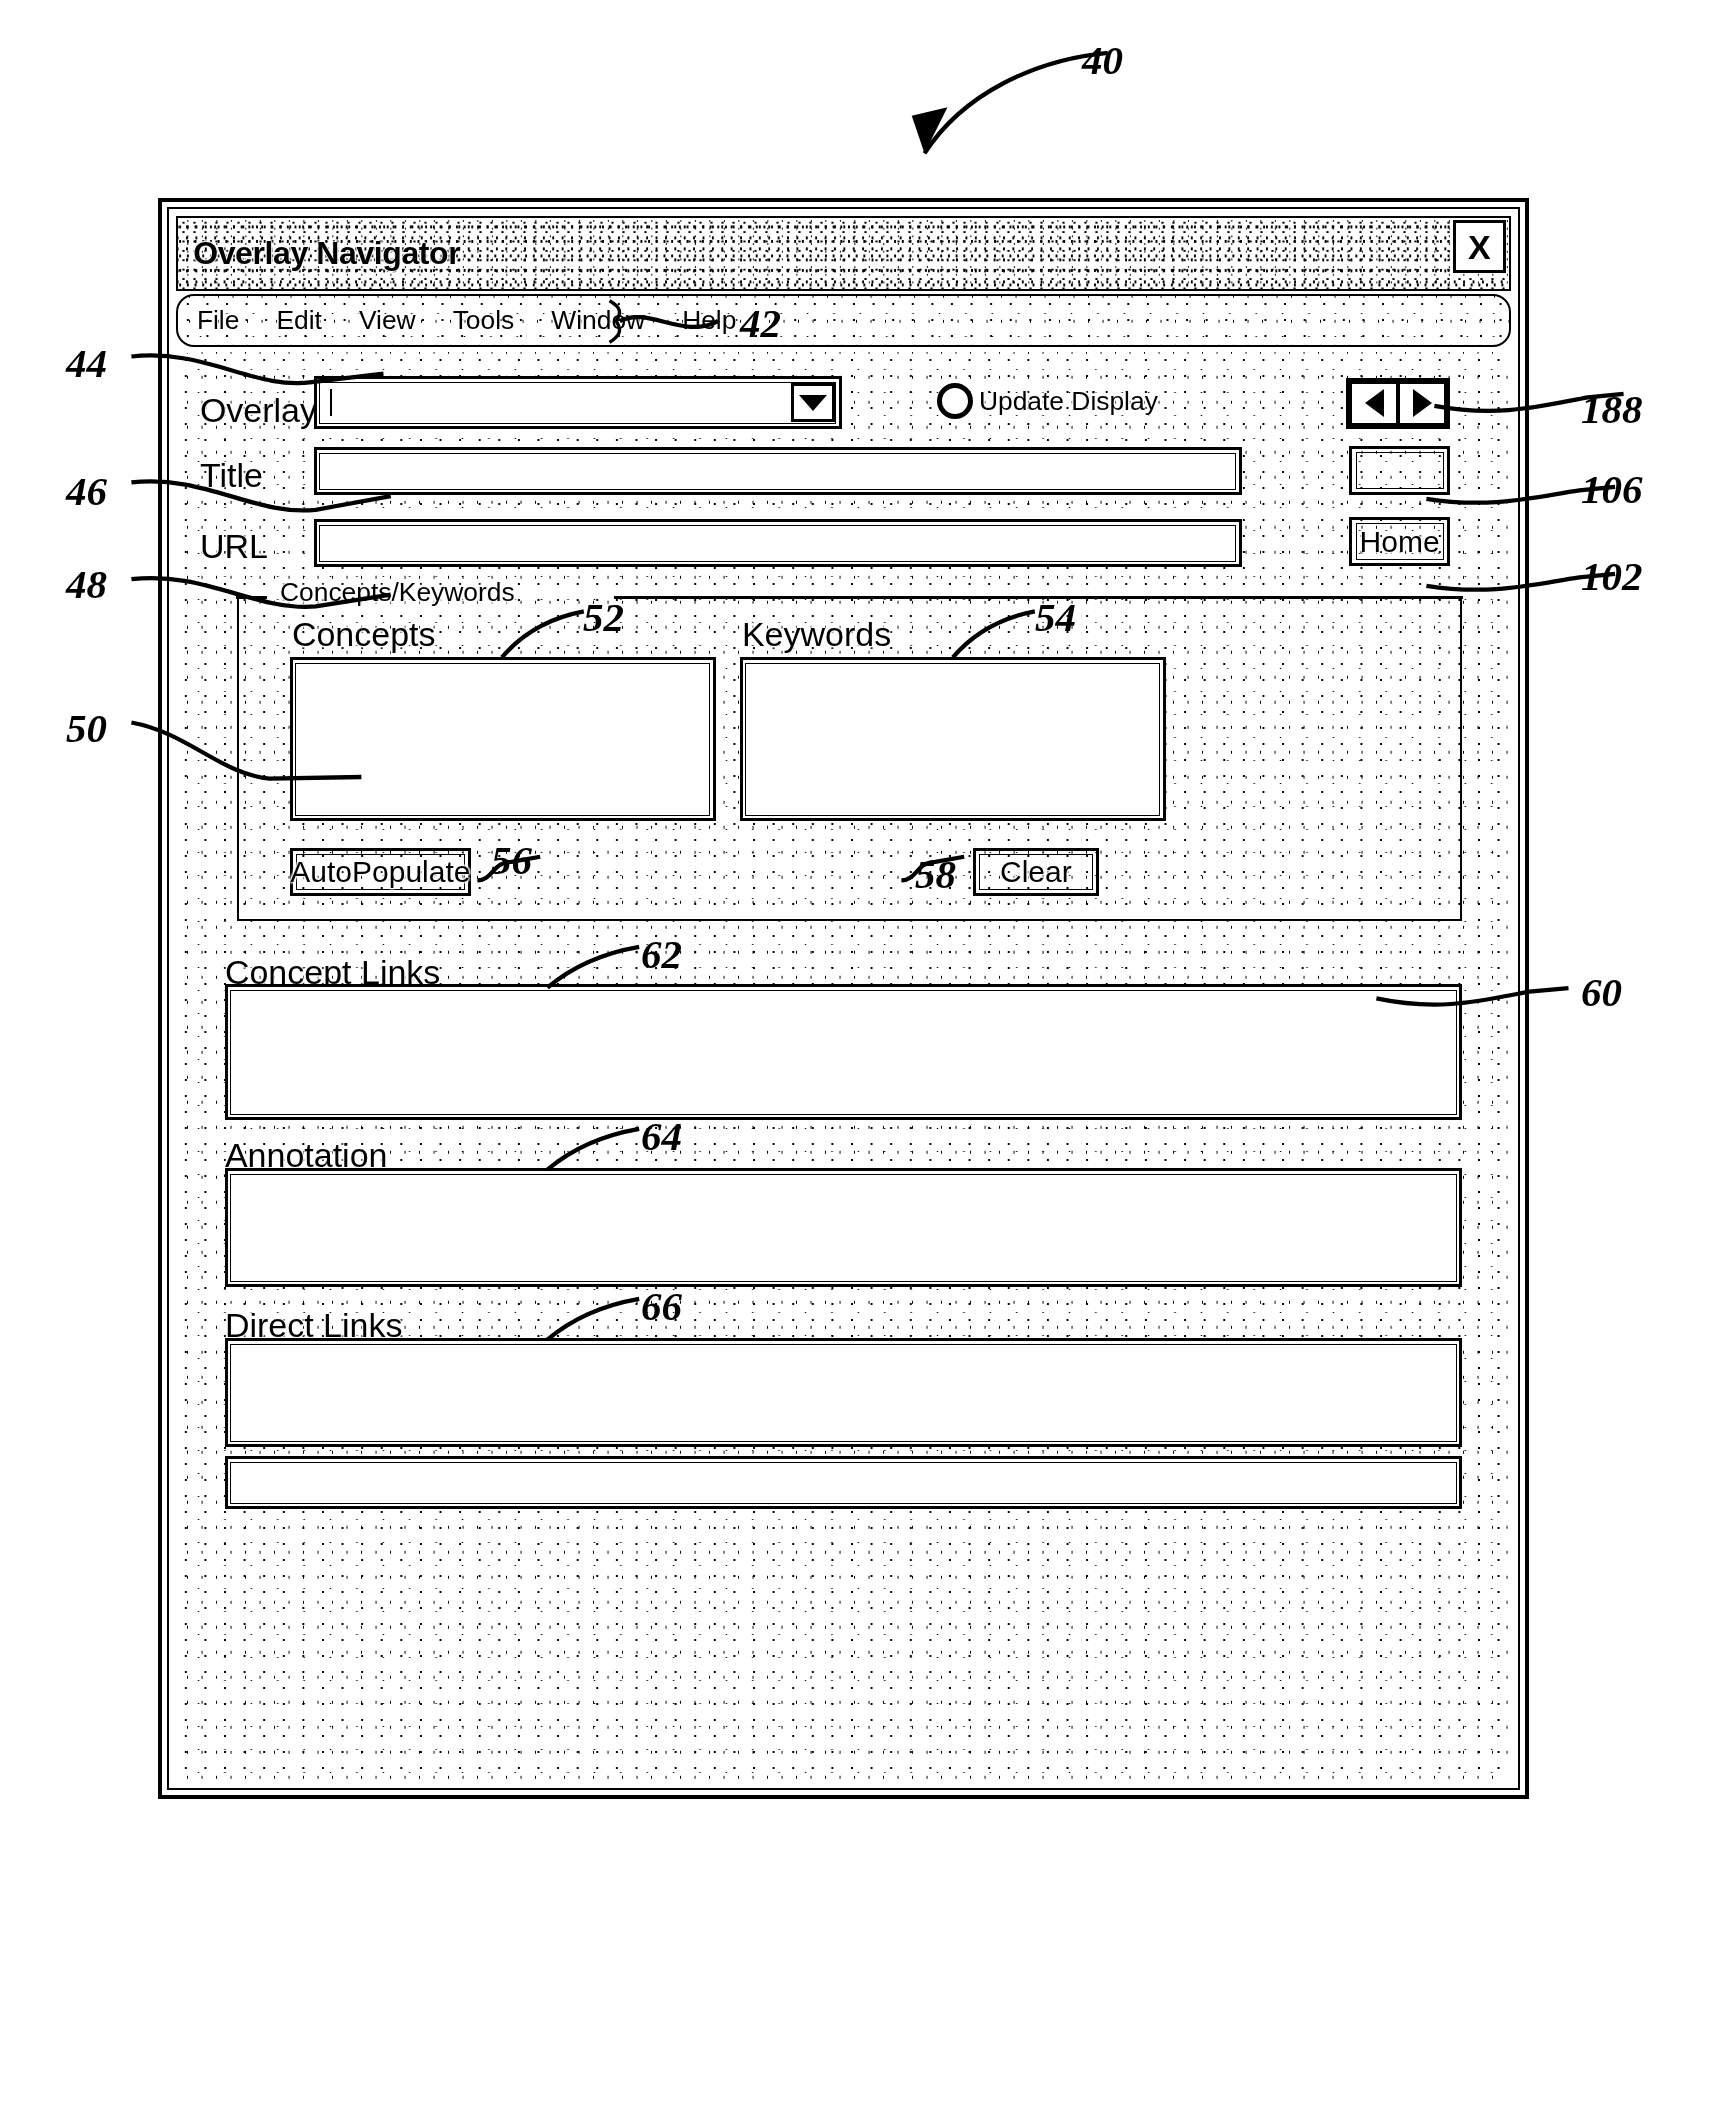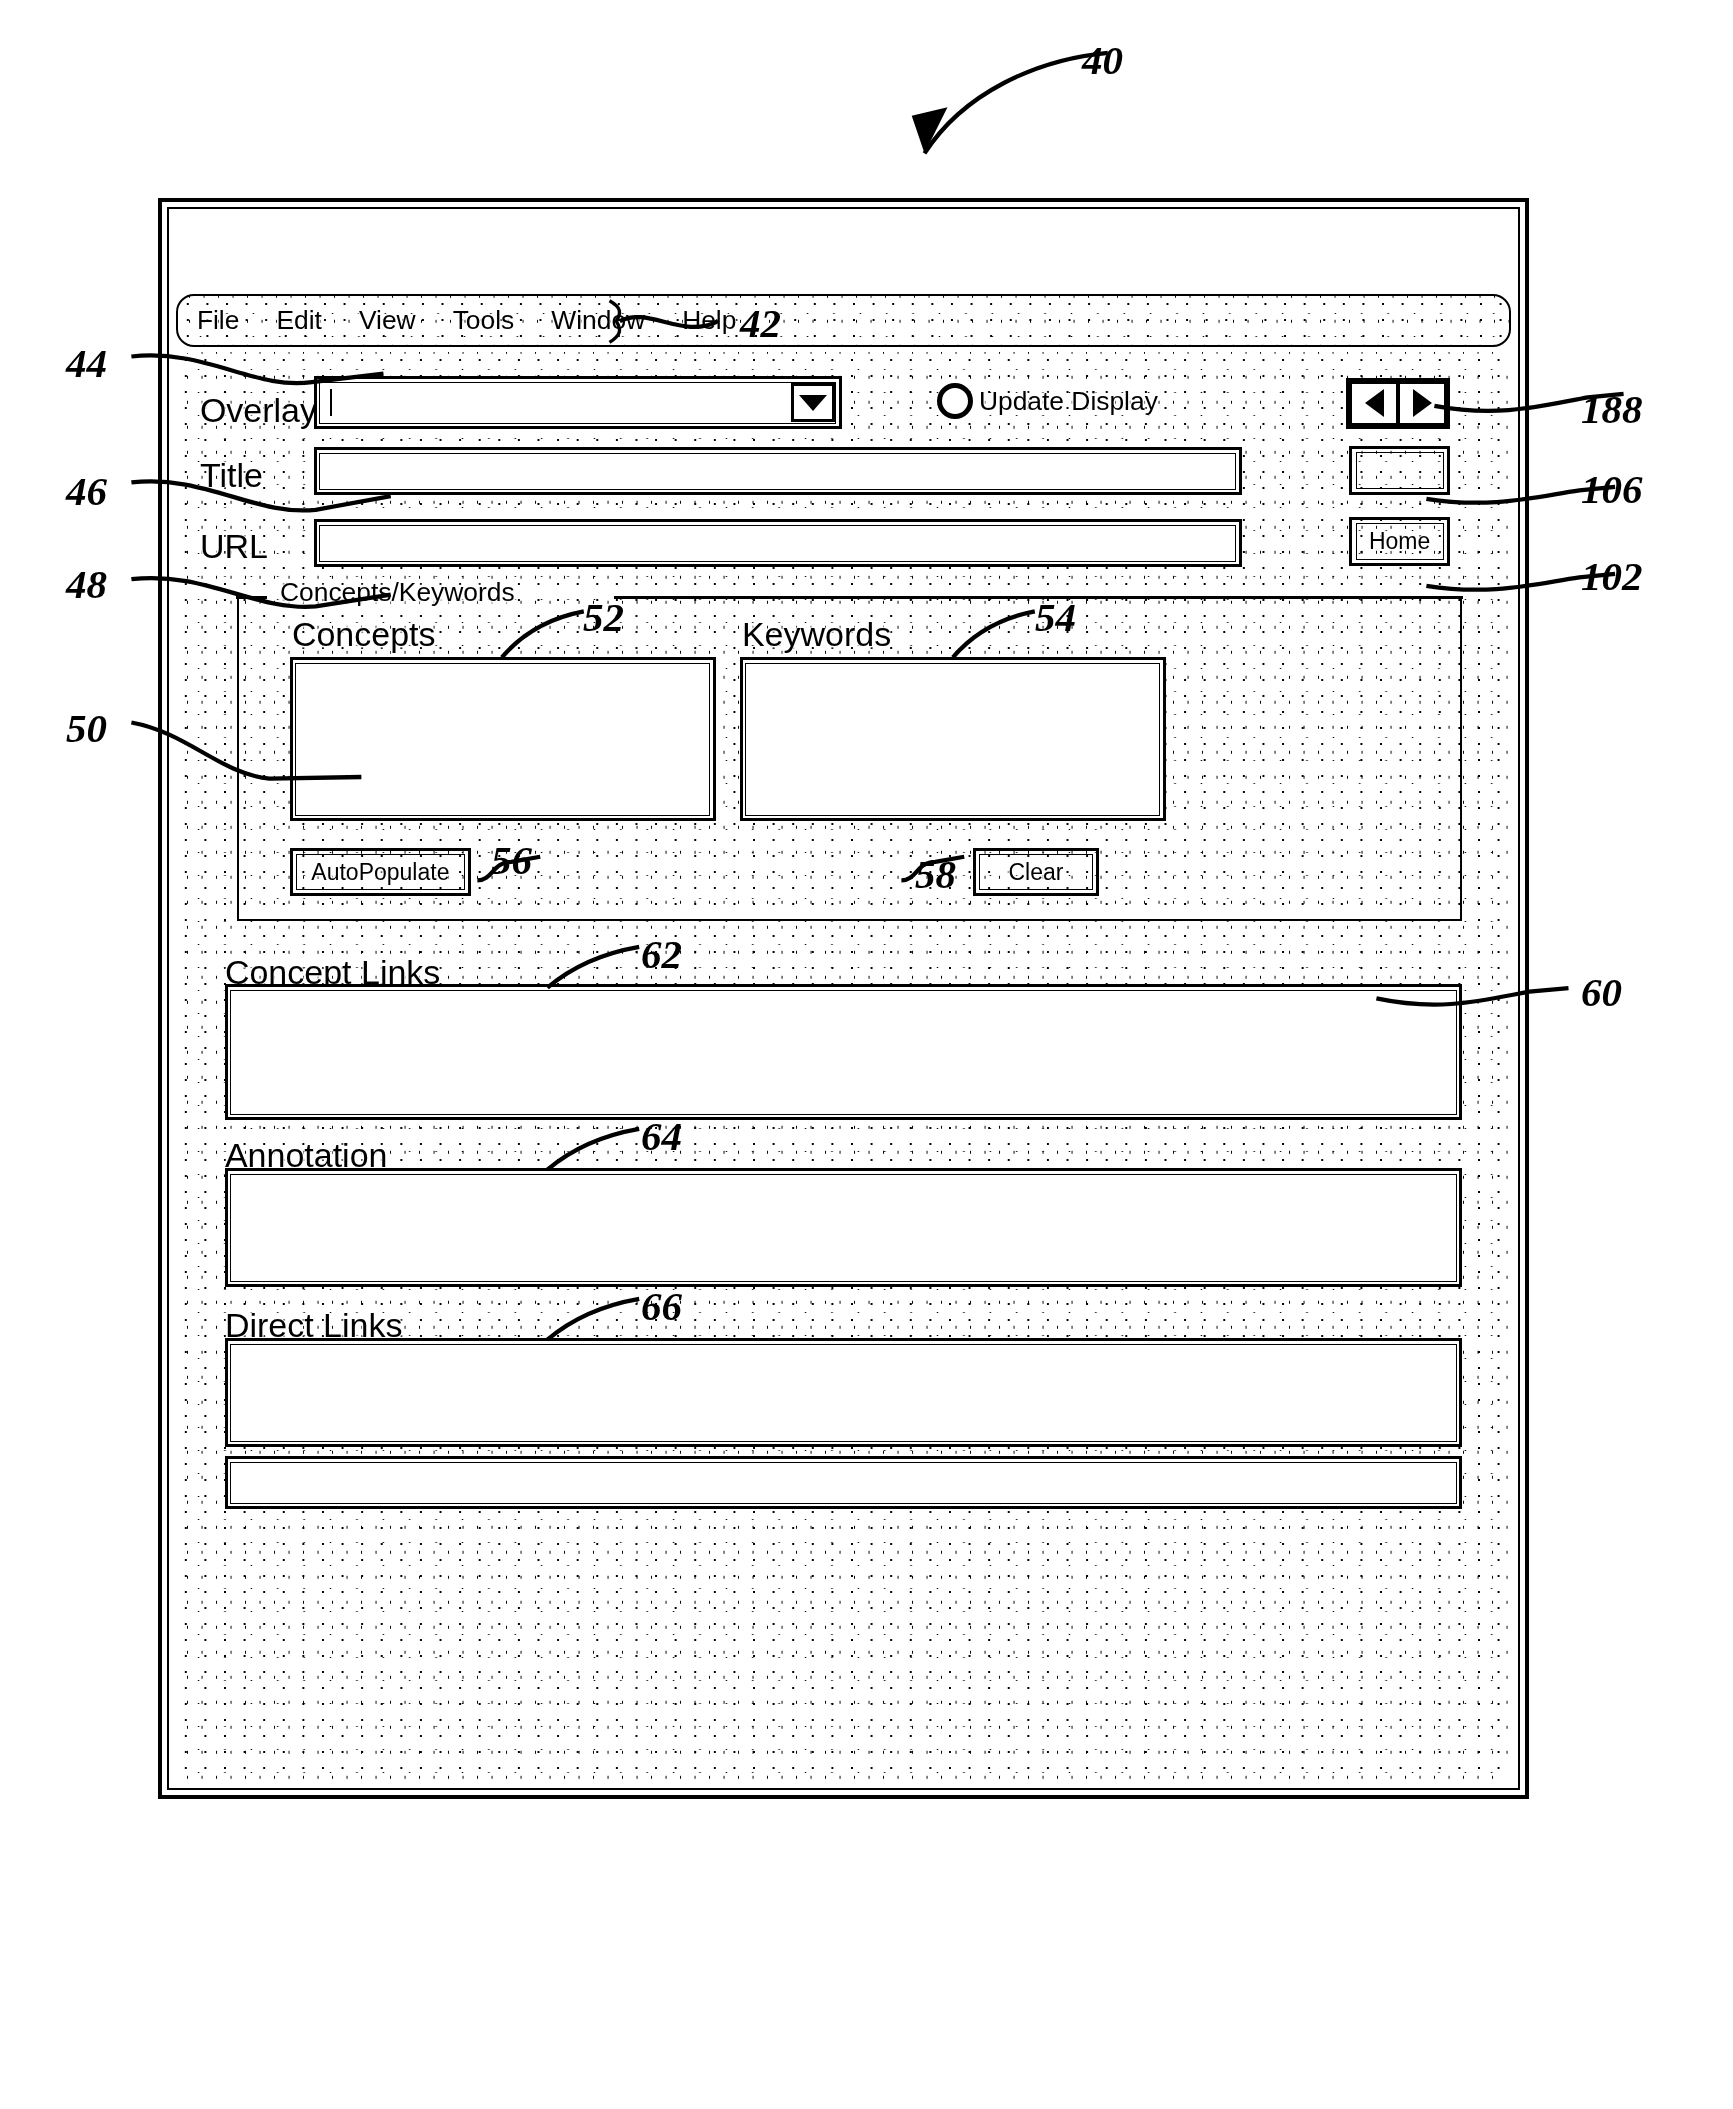--- a/index.html
+++ b/index.html
@@ -132,21 +132,21 @@
     pointer-events: none;
   }
   .btn {
     border: 3.4px solid #000;
     background: transparent;
     box-sizing: border-box;
     position: absolute;
     display: flex;
     align-items: center;
     justify-content: center;
-    font-size: 23px;
+    font-size: 30px;
     white-space: nowrap;
   }
   .btn::after {
     content: "";
     position: absolute;
     inset: 3.4px;
     border: 1.7px solid #000;
     pointer-events: none;
   }
   .btn span {
@@ -283,20 +283,26 @@
 
   <svg class="leader" style="left:852px; top:34px; width:307px; height:162px;" viewBox="0 0 360 190" width="307" height="162">
     <path d="M300,22 C215,30 130,70 85,140" stroke="#000" stroke-width="5" fill="none"></path>
     <path d="M85,140 L112,86 L70,96 Z" fill="#000"></path>
   </svg>
   <div class="ref" style="left:1082px; top:36px;">40</div>
 
   <div class="window">
     <div class="window-inner">
 
+      <div class="titlebar stipple-dense">
+        <div class="title-text">Overlay Navigator</div>
+        <div class="close-btn">
+          <span>X</span>
+        </div>
+      </div>
 
       <div class="menubar stipple">
         <div class="menu-item">File</div>
         <div class="menu-item">Edit</div>
         <div class="menu-item">View</div>
         <div class="menu-item">Tools</div>
         <div class="menu-item">Window</div>
         <div class="menu-item">Help</div>
 
         <svg class="leader" style="left:426px; top:-1.7px; width:196px; height:56px;" viewBox="0 0 230 66" width="196" height="56">

